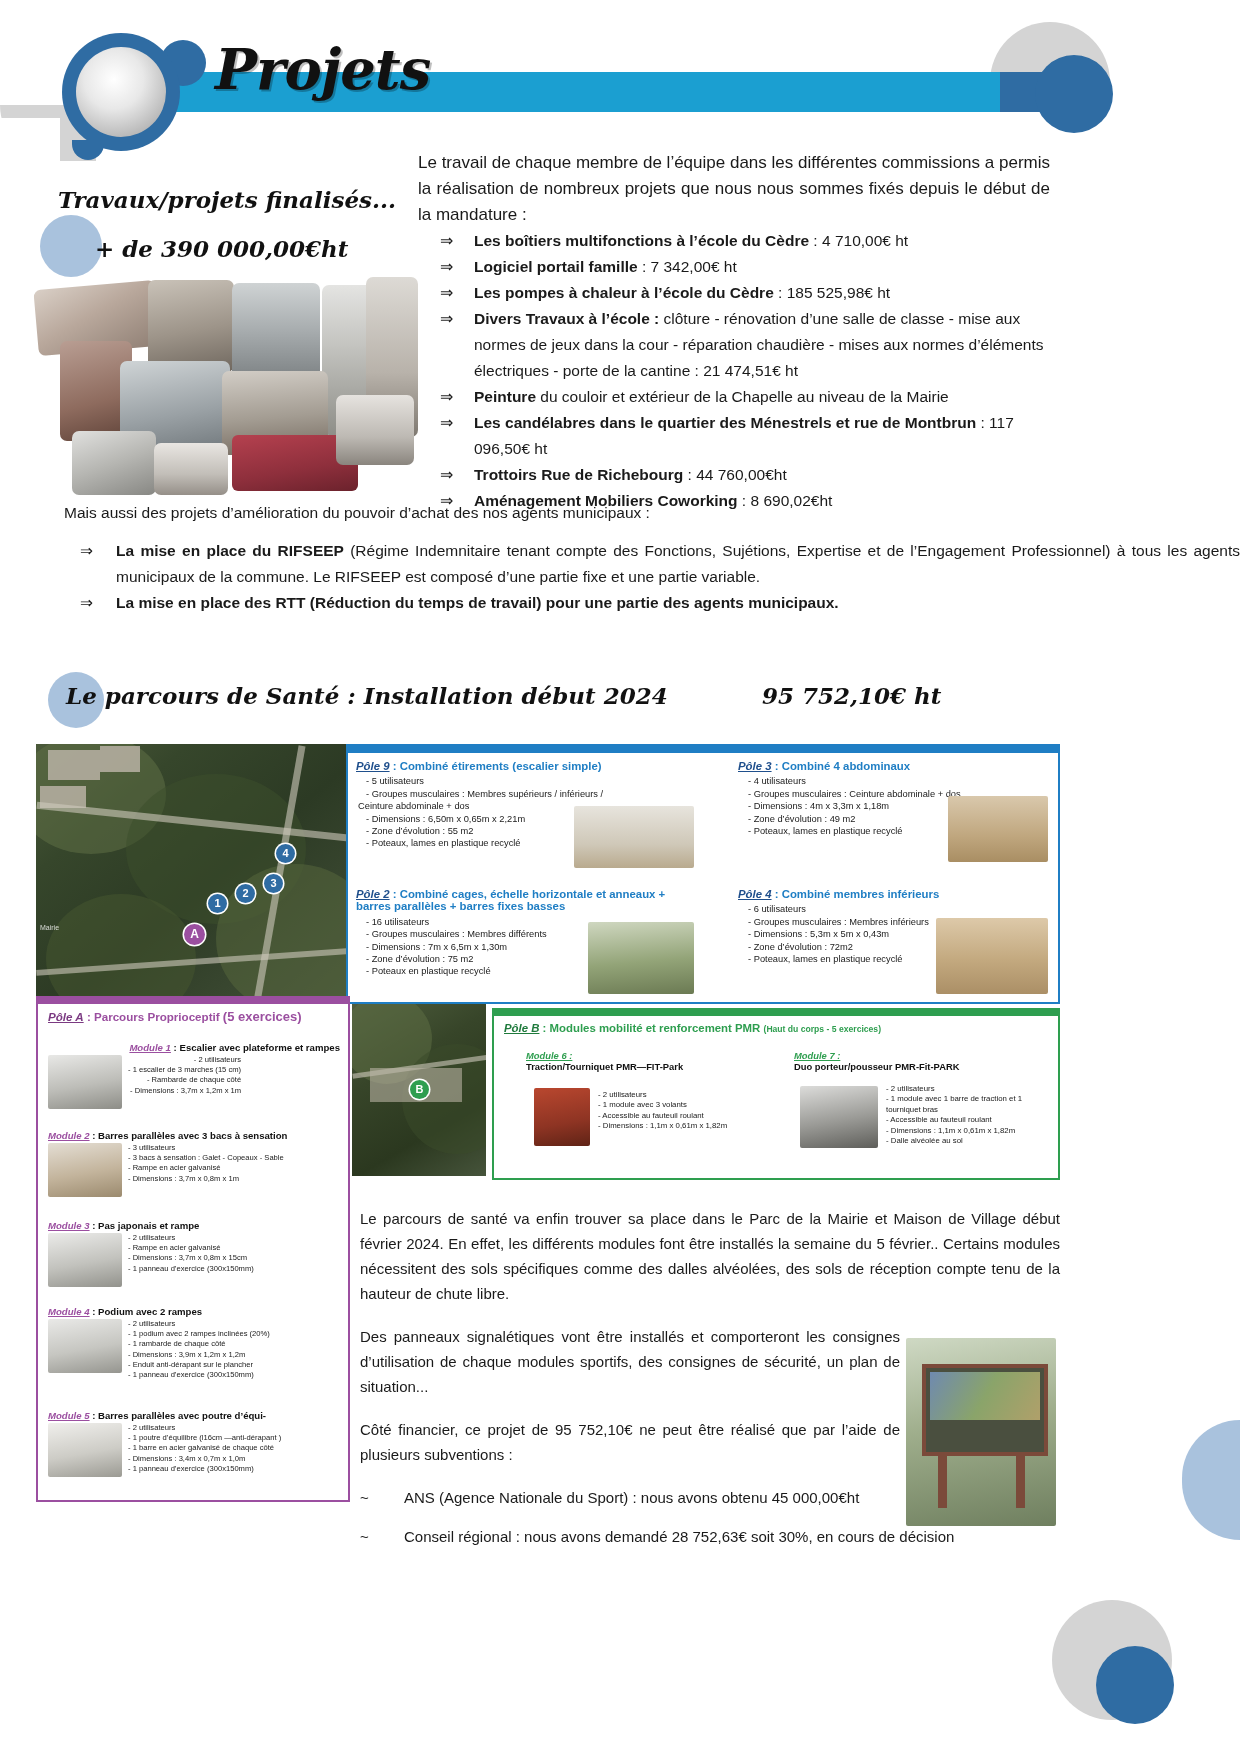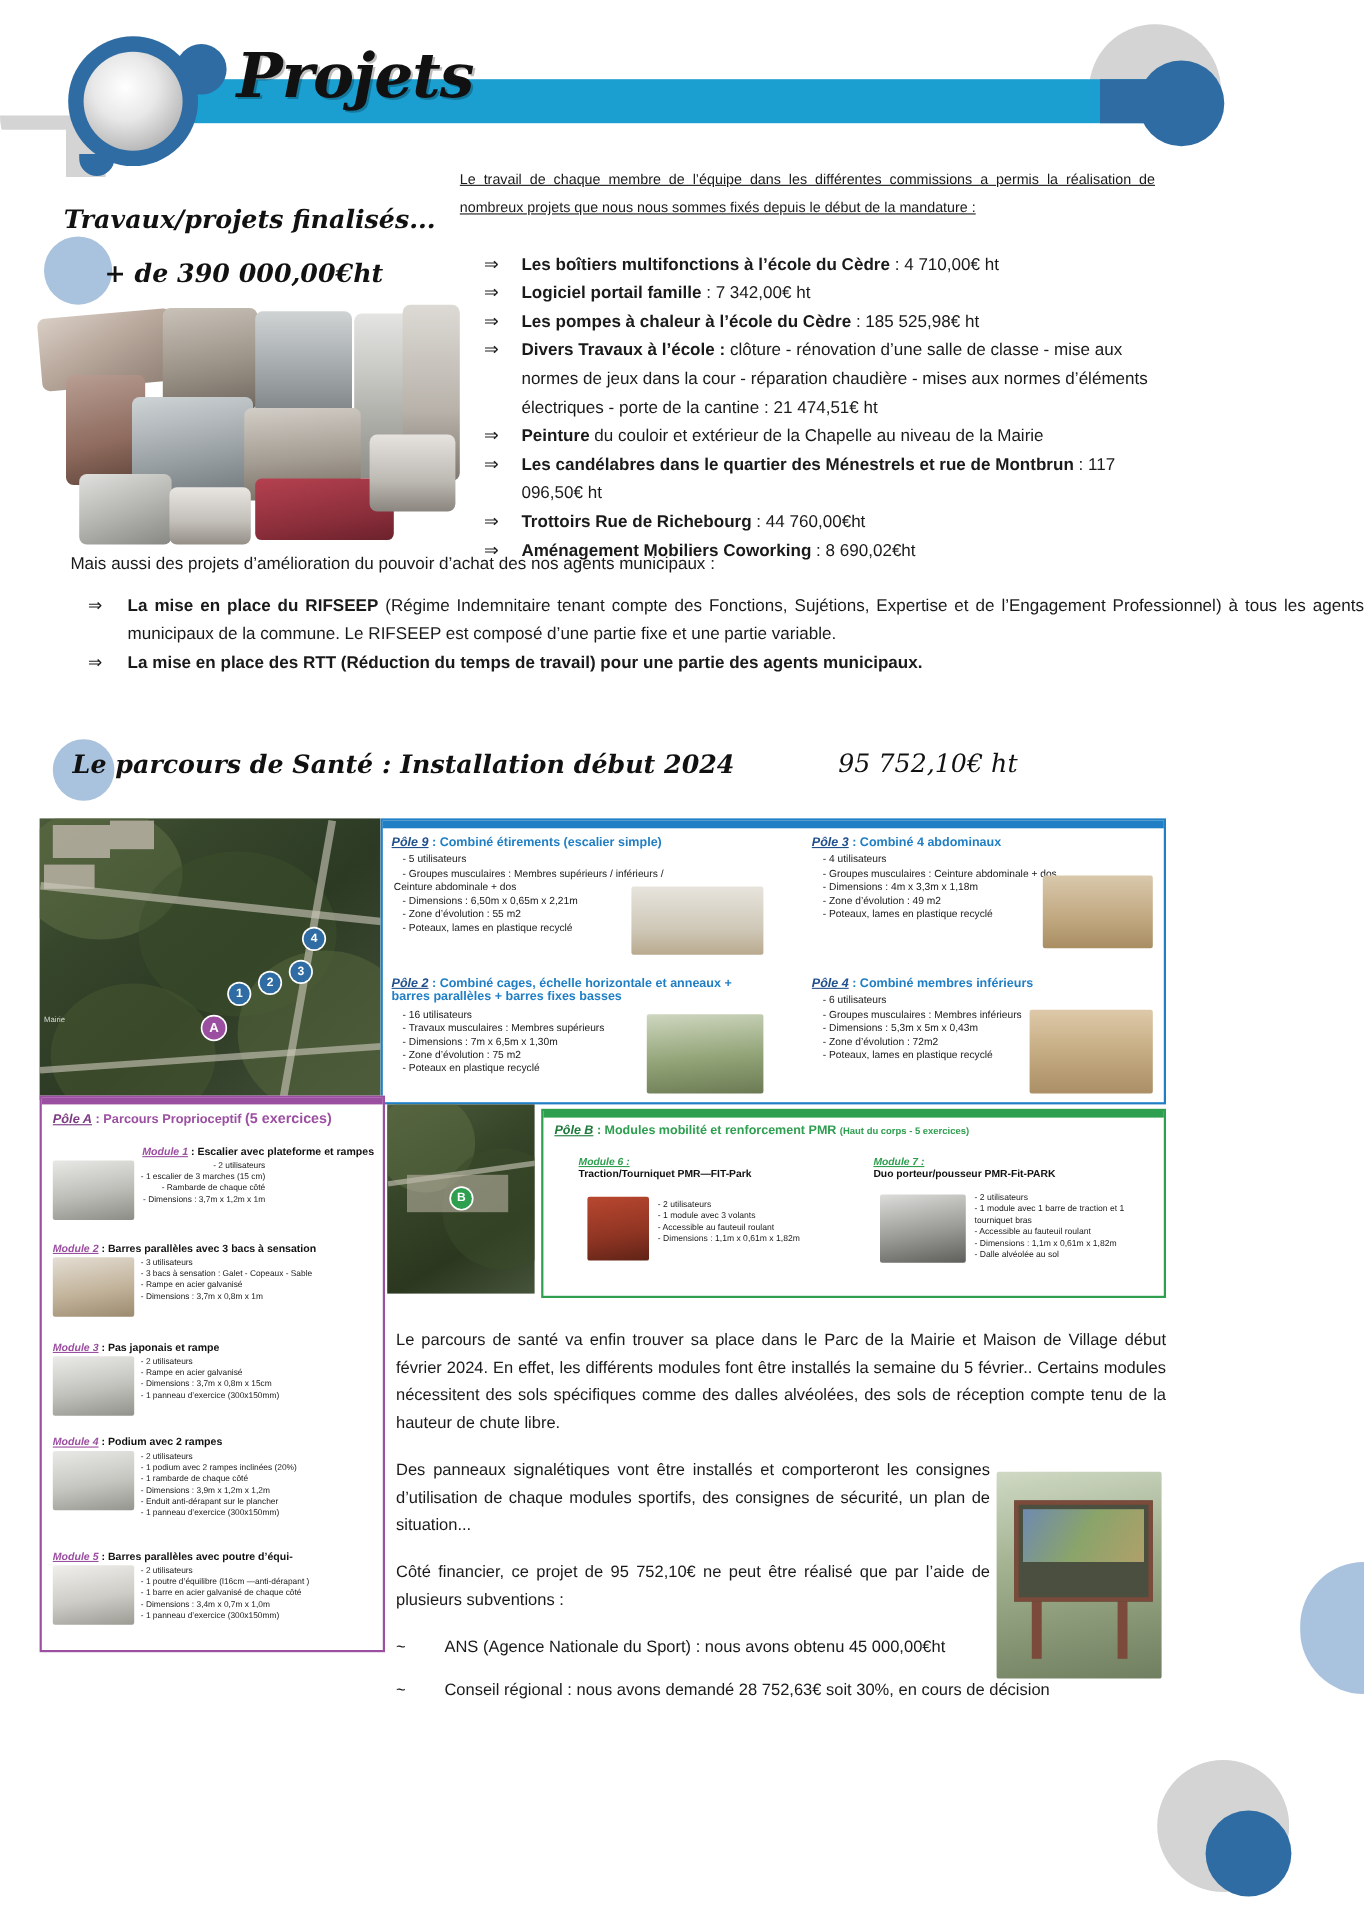--- a/index.html
+++ b/index.html
@@ -62,40 +62,40 @@
   .ph9{left:36px;top:156px;width:84px;height:64px;
     background:linear-gradient(160deg,#e0e0de 0%,#b6b6b2 50%,#878783 100%);}
   .ph10{left:118px;top:168px;width:74px;height:52px;
     background:linear-gradient(180deg,#e9e6e2 0%,#c2beb8 60%,#958f88 100%);}
   .ph11{left:196px;top:160px;width:126px;height:56px;border-radius:6px;
     background:linear-gradient(170deg,#b5414f 0%,#8e2f3c 60%,#6b222c 100%);}
   .ph12{left:300px;top:120px;width:78px;height:70px;
     background:linear-gradient(180deg,#e6e3df 0%,#bdb9b3 60%,#8a857e 100%);}
 
   
-  .intro{position:absolute;left:418px;top:150px;width:632px;font-size:13px;line-height:26px;
-     text-align:justify;color:#1a1a1a;text-decoration:underline;}
+  .intro{position:absolute;left:418px;top:150px;width:632px;font-size:17px;line-height:26px;
+     text-align:justify;color:#1a1a1a;}
   .bullets{position:absolute;left:440px;top:228px;width:612px;}
   .bl{display:flex;font-size:15.5px;line-height:26px;margin-bottom:0px;}
   .bl .arw{width:34px;flex:0 0 34px;font-size:16px;color:#222;}
   .bl .txt{flex:1;}
   .b{font-weight:700;}
 
   .mais{position:absolute;left:64px;top:500px;width:980px;font-size:15.5px;line-height:26px;}
   .bullets2{position:absolute;left:80px;top:538px;width:1160px;}
   .bl2{display:flex;font-size:15.5px;line-height:26px;}
   .bl2 .arw{width:36px;flex:0 0 36px;}
   .bl2 .txt{flex:1;text-align:justify;}
 
   
   .bluedot-b{position:absolute;left:48px;top:672px;width:56px;height:56px;border-radius:50%;background:#a9c2dd;}
   .parc-title{position:absolute;left:66px;top:682px;
      font-family:"DejaVu Serif", serif;font-weight:700;font-style:italic;font-size:23px;color:#111;}
   .parc-price{position:absolute;left:762px;top:682px;
-     font-family:"DejaVu Serif", serif;font-weight:400;font-style:italic;font-size:23px;color:#111;}
+     font-family:"DejaVu Serif", serif;font-weight:700;font-style:italic;font-size:23px;color:#111;}
 
   
   .map{position:absolute;left:36px;top:744px;width:310px;height:256px;overflow:hidden;
      background:linear-gradient(140deg,#4b5a3a 0%,#36462b 25%,#2c3a24 55%,#44523a 100%);}
   .map-veg{position:absolute;border-radius:50%;opacity:.55;}
   .map-road{position:absolute;background:#cfcabc;opacity:.6;}
   .map-bldg{position:absolute;background:#b9b2a4;opacity:.85;}
   .mk{position:absolute;width:19px;height:19px;border-radius:50%;background:#2f6ca3;color:#fff;
      font-size:11px;line-height:19px;text-align:center;font-weight:600;box-shadow:0 0 0 1.5px #fff;}
   .mkA{position:absolute;width:21px;height:21px;border-radius:50%;background:#9b4fa0;color:#fff;
@@ -312,21 +312,21 @@
     <div class="pimg" style="left:600px;top:50px;width:100px;height:66px;
         background:linear-gradient(180deg,#d9c8ac 0%,#c0a77f 60%,#a98e63 100%);"></div>
 
     <div class="pole" style="left:8px;top:142px;width:380px;">
       <h4>
         <span class="nm">Pôle 2</span><span> : Combiné cages, échelle horizontale et anneaux +</span>
       </h4>
       <div style="font-size:11.4px;color:#1f7ec4;font-weight:700;margin:-3px 0 3px 0;">barres parallèles + barres fixes basses</div>
       <ul>
         <li>- 16 utilisateurs</li>
-        <li>- Travaux musculaires : Membres supérieurs</li>
+        <li>- Groupes musculaires : Membres différents</li>
         <li>- Dimensions : 7m x 6,5m x 1,30m</li>
         <li>- Zone d’évolution : 75 m2</li>
         <li>- Poteaux en plastique recyclé</li>
       </ul>
     </div>
     <div class="pimg" style="left:240px;top:176px;width:106px;height:72px;
         background:linear-gradient(175deg,#cfd7c0 0%,#93a478 55%,#6b7a53 100%);"></div>
 
     <div class="pole" style="left:390px;top:142px;width:316px;">
       <h4>

